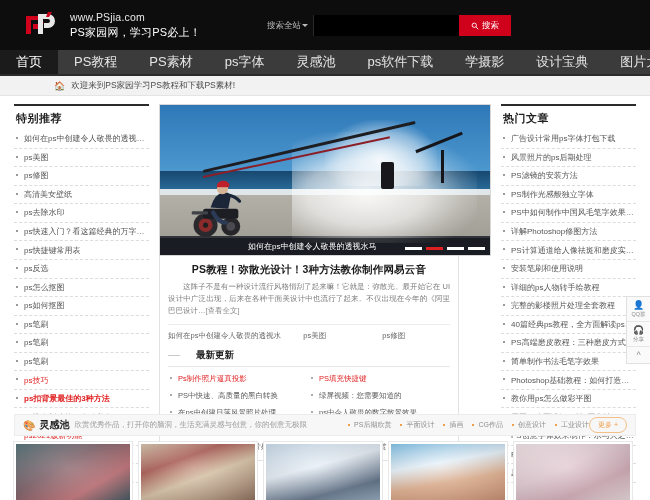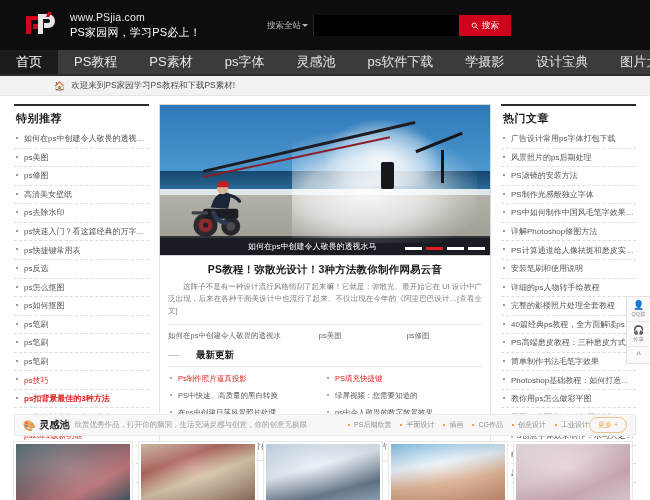--- a/index.html
+++ b/index.html
@@ -213,21 +213,21 @@
   }
   .hero-dots i {
     display: block; width: 17px; height: 3px; background: #ffffff;
   }
   .hero-dots i.on { background: #e02020; }
 
   
   .article-box {
     border: 1px solid #e2e2e2; border-top: none;
     padding: 7px 8px 5px 8px;
-    width: 332px;
+    width: 300px;
   }
   .article-title {
     text-align: center; font-size: 10.5px; font-weight: bold;
     color: #1a1a1a; letter-spacing: .2px; margin-bottom: 4px;
   }
   .article-desc {
     font-size: 7.5px; color: #7c7c7c; line-height: 1.6;
     text-indent: 15px; text-align: justify;
   }
   .article-more { color: #8a8a8a; }

